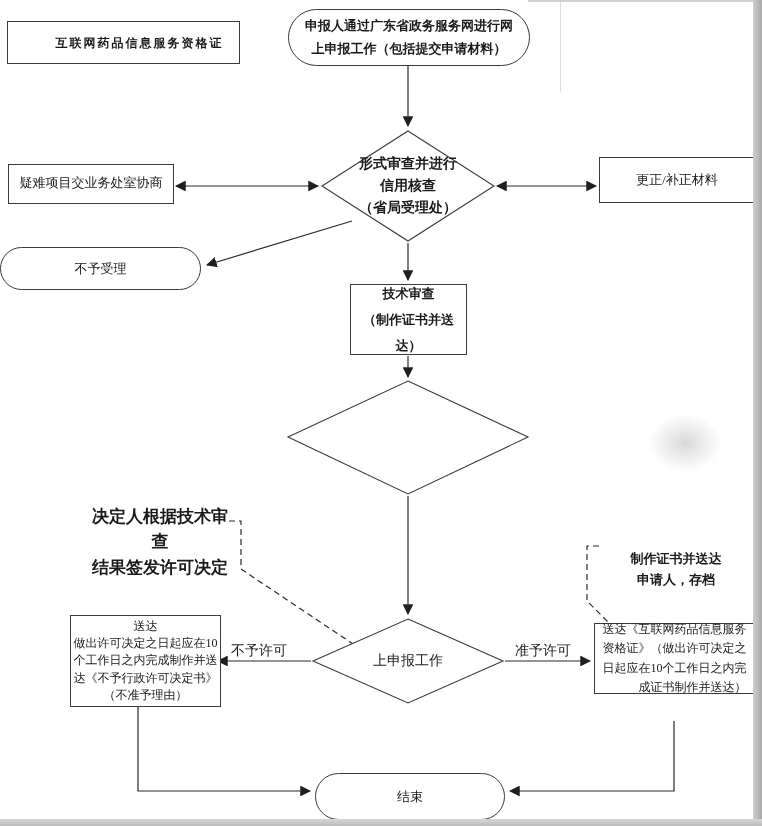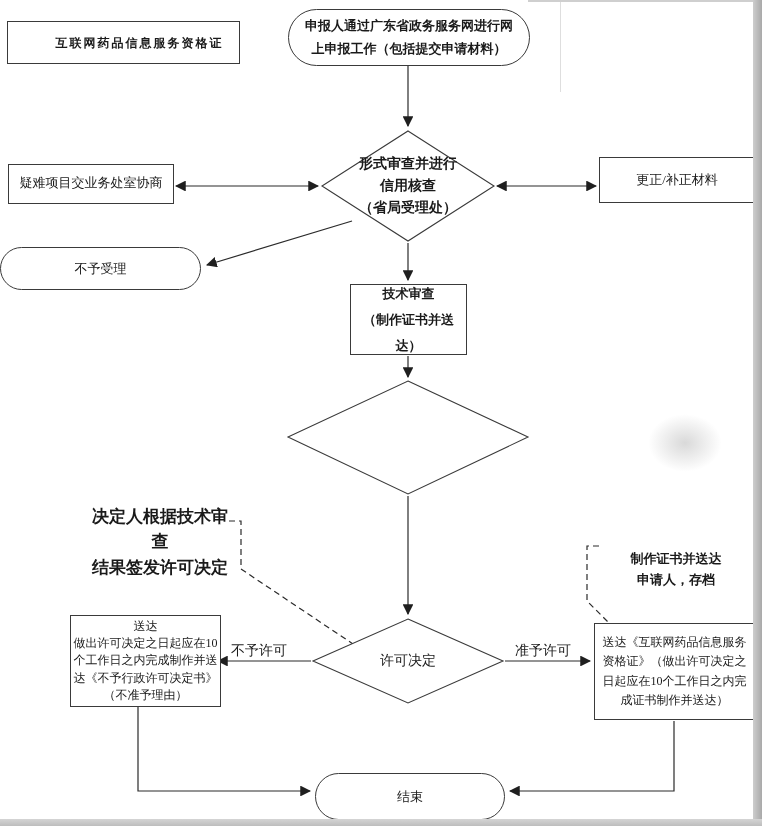--- a/index.html
+++ b/index.html
@@ -73,33 +73,33 @@
   <div class="abs box" style="left:8px;top:164px;width:166px;height:40px;font-family:Liberation Mono, monospace;">疑难项目交业务处室协商</div>
 
   <div class="abs box" style="left:599px;top:157px;width:156px;height:46px;">更正/补正材料</div>
 
   <div class="abs box stadium" style="left:0px;top:247px;width:201px;height:43px;">不予受理</div>
 
   <div class="abs box bold" style="left:350px;top:284px;width:117px;height:71px;line-height:2;">技术审查
 （制作证书并送达）</div>
 
 
-  <div class="abs plain" style="left:348px;top:652px;width:120px;height:18px;">许可决定</div>
+  <div class="abs plain" style="left:348px;top:652px;width:120px;height:18px;">上申报工作</div>
 
   <div class="abs plain" style="left:228px;top:643px;width:62px;height:16px;">不予许可</div>
 
   <div class="abs plain" style="left:512px;top:643px;width:62px;height:16px;">准予许可</div>
 
   <div class="abs box" style="left:63px;top:615px;width:151px;height:92px;font-size:12px;line-height:1.45;margin-left:7px;">送达
 做出许可决定之日起应在10
 个工作日之内完成制作并送
 达《不予行政许可决定书》
 （不准予理由）</div>
 
-  <div class="abs box" style="left:594px;top:623px;width:161px;height:97px;font-size:12px;line-height:1.6;">送达《互联网药品信息服务
+  <div class="abs box" style="left:594px;top:623px;width:161px;height:71px;font-size:12px;line-height:1.6;text-align:right;">送达《互联网药品信息服务
 资格证》（做出许可决定之
 日起应在10个工作日之内完
 成证书制作并送达）</div>
 
   <div class="abs plain bold" style="left:85px;top:522px;width:150px;height:40px;font-size:17px;line-height:1.5;">决定人根据技术审查
 结果签发许可决定</div>
 
   <div class="abs plain bold" style="left:608px;top:549px;width:104px;height:42px;font-size:13px;line-height:1.6;margin-left:16px;">制作证书并送达
 申请人，存档</div>
 

